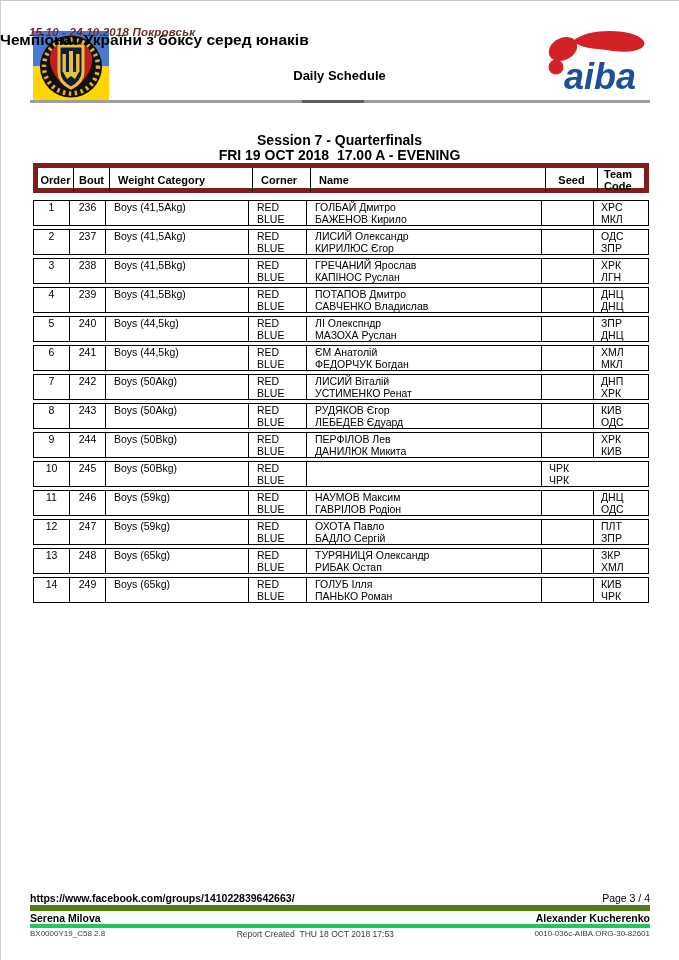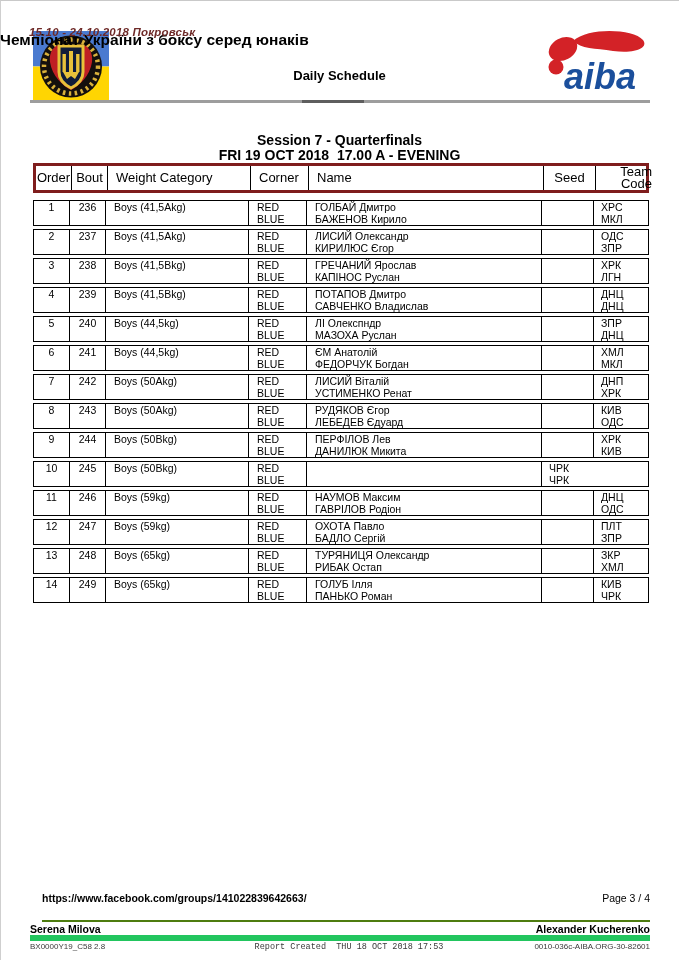--- a/index.html
+++ b/index.html
@@ -48,60 +48,60 @@
     text-align: center; font-weight: bold; font-size: 14px; line-height: 15px;
   }
 
   
   .schedule-table { position: absolute; left: 33px; top: 163px; width: 616px; }
   .thead, .trow {
     display: grid;
     grid-template-columns: 36px 36px 143px 58px 235px 52px 56px;
   }
   .thead {
-    border: 3px solid #7f1d1d; height: 30px;
-    font-weight: normal; font-size: 13px;
+    border: 5px solid #7f1d1d; height: 30px;
+    font-weight: bold; font-size: 11px;
   }
   .thead .hc {
     border-right: 1px solid #000;
     display: flex; align-items: center;
     padding-left: 8px; line-height: 12px;
   }
-  .thead .hc:last-child { border-right: none; text-align: right; }
+  .thead .hc:last-child { border-right: none; }
   .thead .hc.center { justify-content: center; padding-left: 0; text-align: center; }
   .thead .hc.team-h { padding-left: 6px; width: 100%; }
 
   .rows-container { margin-top: 7px; }
   .trow {
     border: 1px solid #000; height: 26px; margin-bottom: 3px;
     font-size: 10.5px; line-height: 12px;
   }
   .trow .c {
     border-right: 1px solid #000;
     padding: 0 2px 0 8px; overflow: hidden;
   }
   .trow .c:last-child { border-right: none; }
   .trow .c.num { text-align: center; padding: 0; }
   .trow .c.team { padding-left: 7px; }
 
   
   .footer { position: absolute; left: 30px; right: 29px; top: 892px; }
   .f-row1 {
     display: flex; justify-content: space-between; align-items: flex-end;
-    border-bottom: 2px solid #4d7c0f; padding-bottom: 16px; font-size: 10.5px; margin-left: 12px;
+    border-bottom: 6px solid #4d7c0f; padding-bottom: 1px; font-size: 10.5px;
   }
   .f-row1 .fb-url { font-weight: bold; }
   .f-row2 {
     display: flex; justify-content: space-between;
-    border-bottom: 6px solid #22c55e; font-size: 10.5px; font-weight: bold;
+    border-bottom: 4px solid #22c55e; font-size: 10.5px; font-weight: bold;
     padding-top: 1px;
   }
   .f-row3 { display: flex; font-size: 8px; color: #3a3a3a; padding-top: 1px; }
   .f-row3 span { flex: 1; }
-  .f-row3 .mid { text-align: right; font-size: 8.5px; font-family: Liberation Mono, monospace; }
+  .f-row3 .mid { text-align: left; font-size: 8.5px; }
   .f-row3 .right { text-align: right; }
 </style>
 </head>
 <body>
 
 <div class="page-edge"></div>
 
 <div class="fbu-logo">
   <svg width="76" height="71" viewBox="0 0 76 71">
     <rect x="0" y="0" width="76" height="35.5" fill="#4a7ad0"></rect>

